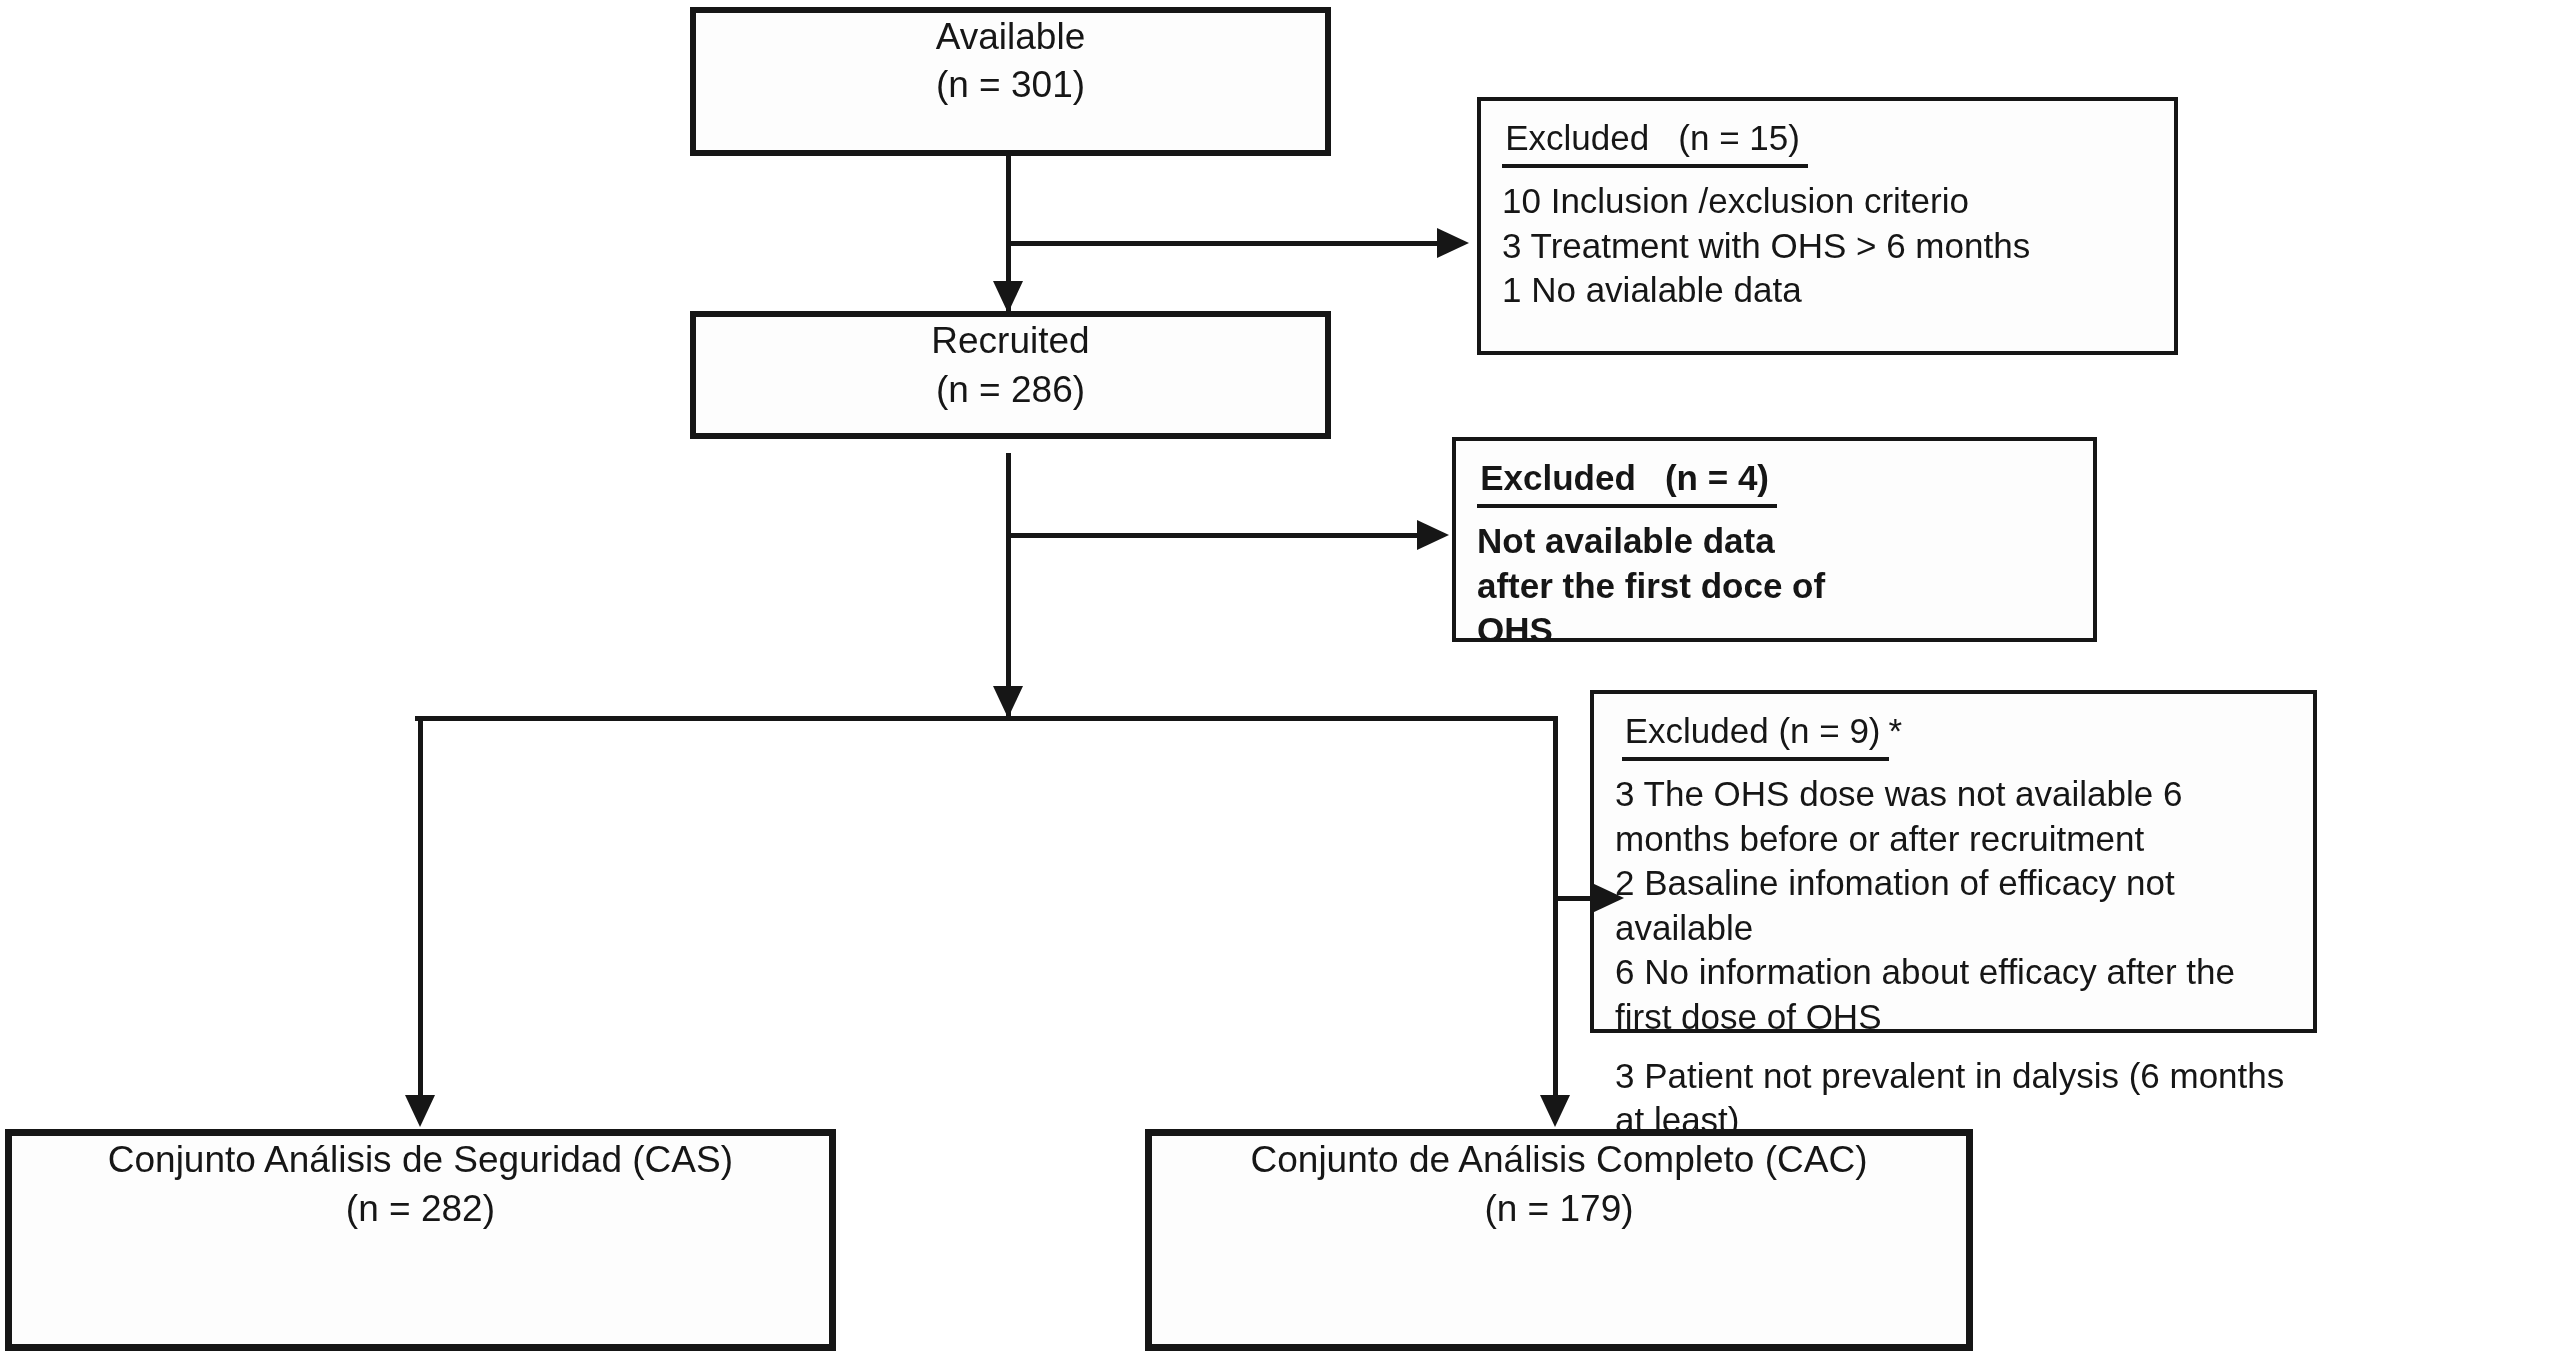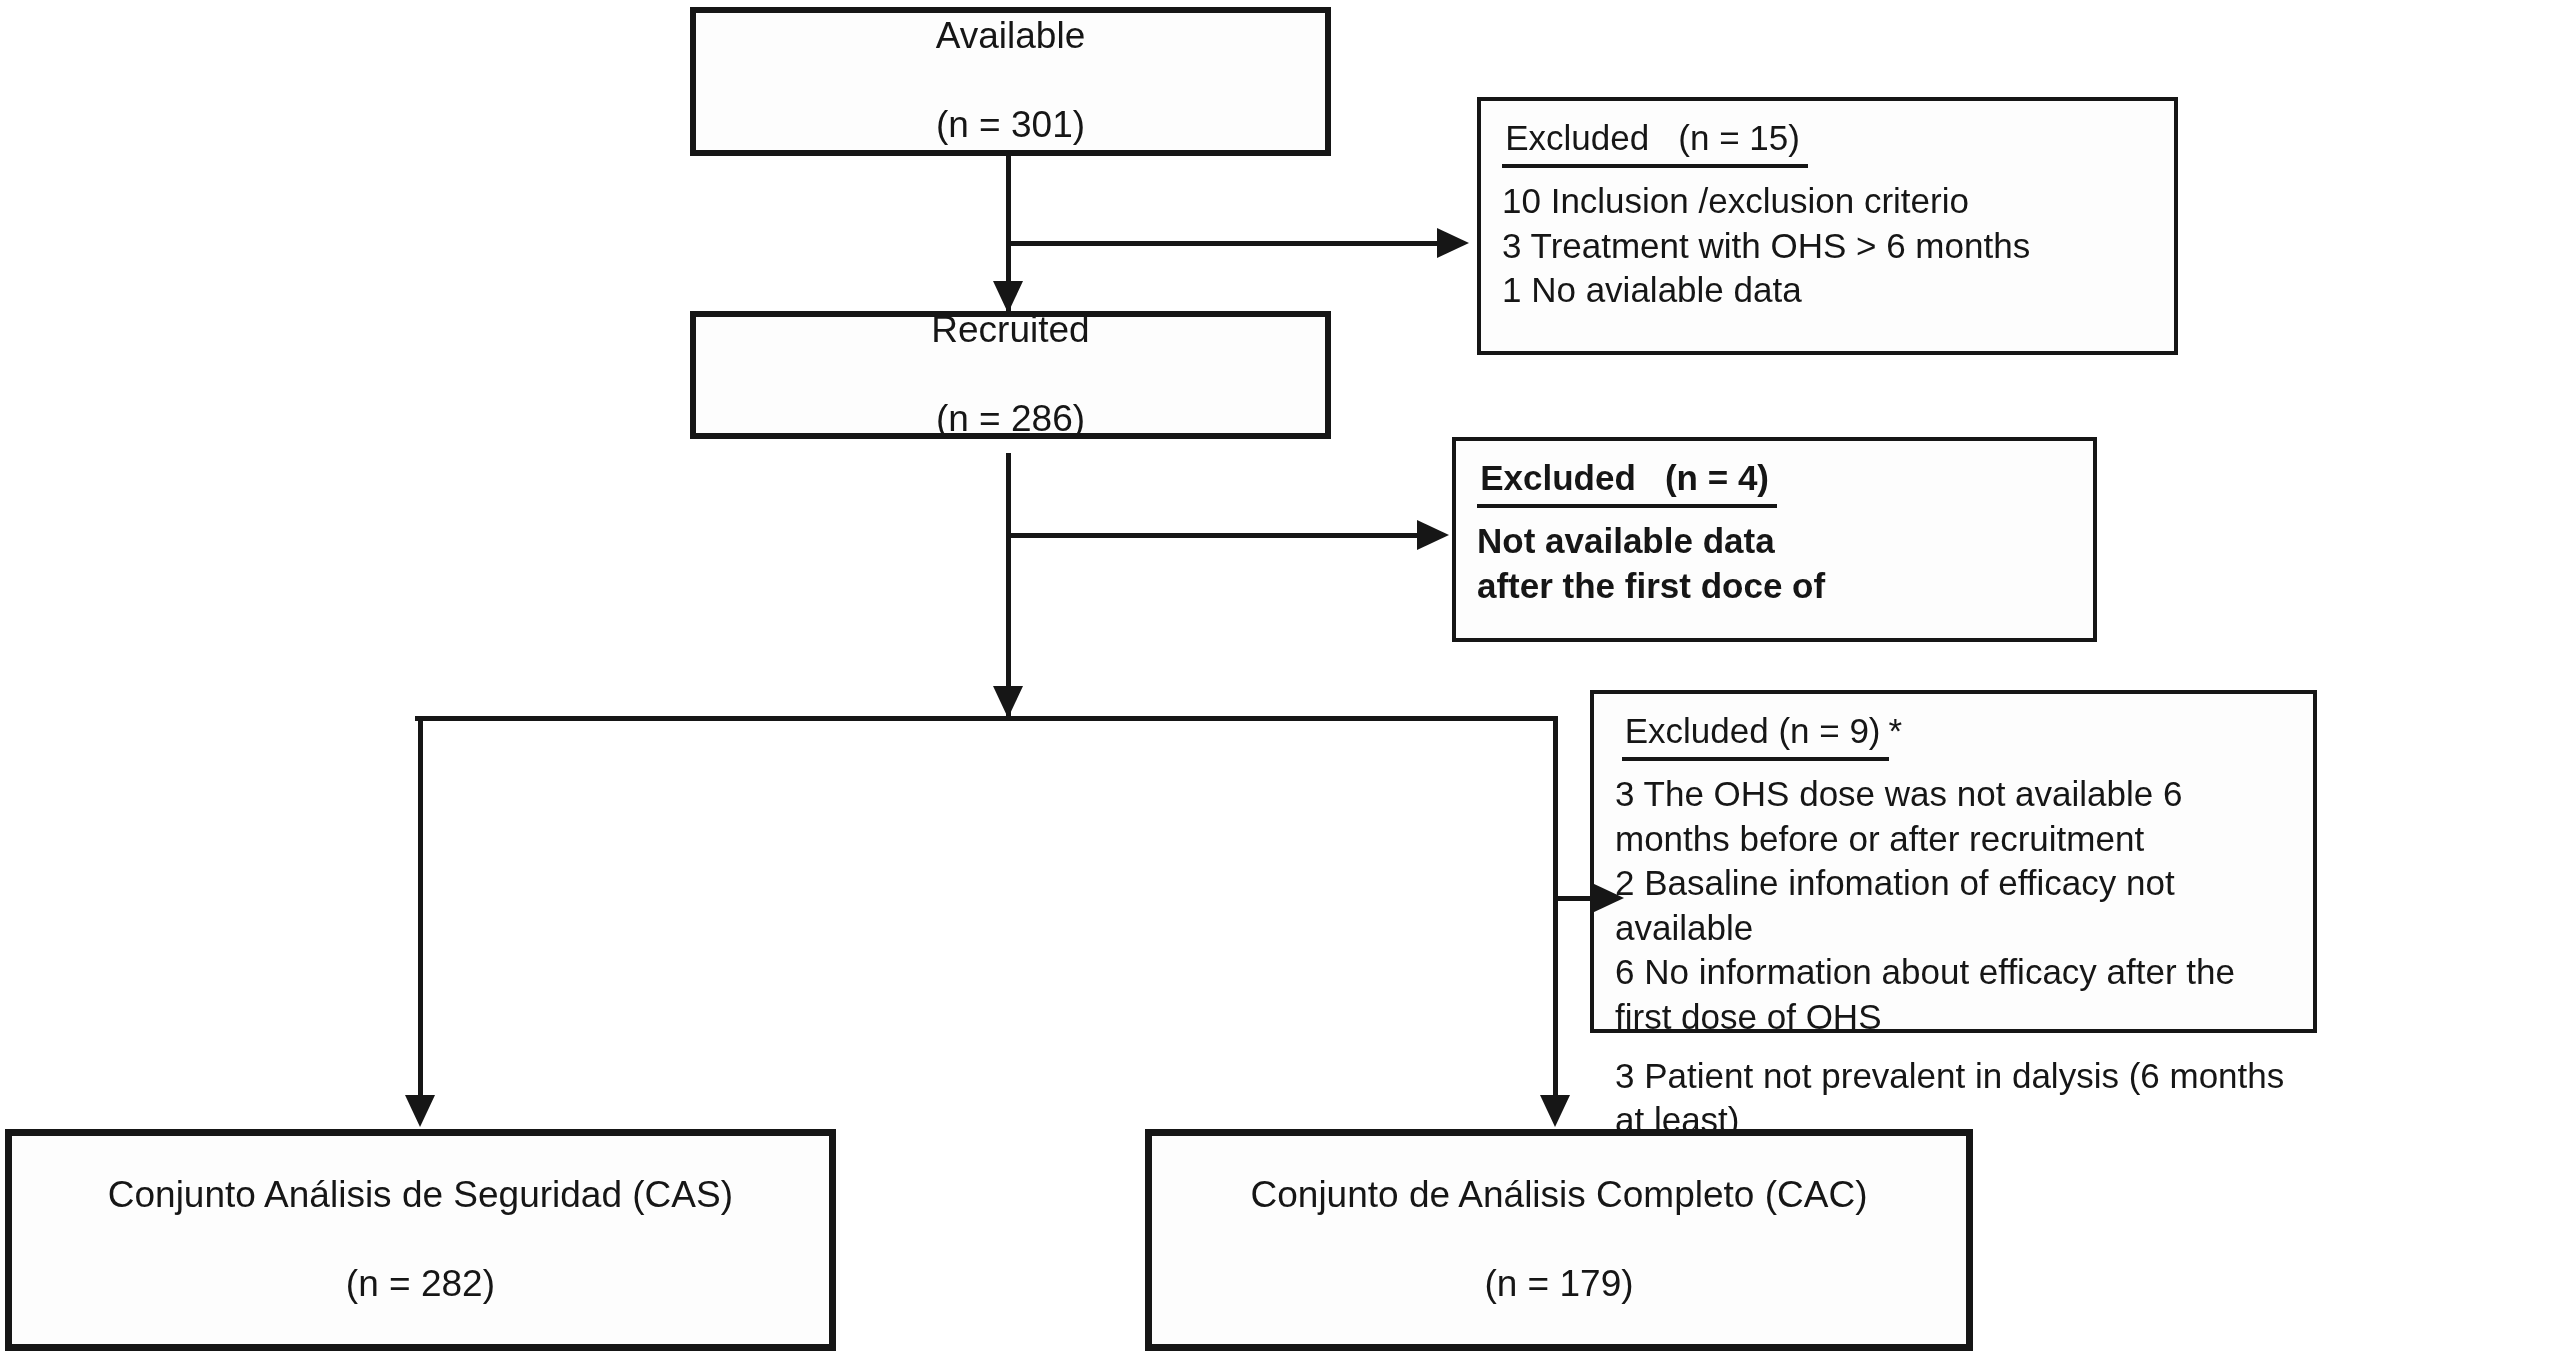--- a/index.html
+++ b/index.html
@@ -22,26 +22,25 @@
     background: #fdfdfd;
     border-style: solid;
     border-color: #161616;
   }
   .thick  { border-width: 6.5px; }
   .thin   { border-width: 4.9px; }
   .xthick { border-width: 7.3px; }
   .center-box {
     display: flex;
     flex-direction: column;
-    justify-content: center;
+    justify-content: flex-start;
     align-items: center;
     text-align: center;
     font-size: 37px;
     line-height: 1.32;
-    gap: 40px;
   }
   .excl {
     font-size: 35px;
     line-height: 1.27;
     padding: 13px 21px 8px 21px;
     box-sizing: border-box;
   }
   .excl .hdr-wrap { margin-bottom: 11.4px; }
   .excl .hdr {
     display: inline-block;
@@ -95,20 +94,21 @@
     <div>Recruited</div>
     <div>(n = 286)</div>
   </div>
 
   <div class="box thin excl" style="left:1452px; top:437px; width:645px; height:205px;font-weight:bold;">
     <div class="hdr-wrap">
       <span class="hdr">Excluded   (n = 4)</span><span class="hdr-suffix"></span>
     </div>
     <div class="item">Not available data</div>
     <div class="item">after the first doce of</div>
+    <div class="item">OHS</div>
   </div>
 
   <div class="box thin excl" style="left:1590px; top:690px; width:727px; height:343px;">
     <div class="hdr-wrap" style="padding-left:6.5px;">
       <span class="hdr">Excluded (n = 9)</span><span class="hdr-suffix">*</span>
     </div>
     <div class="item">3 The OHS dose was not available 6 months before or after recruitment</div>
     <div class="item">2 Basaline infomation of efficacy not available</div>
     <div class="item">6 No information about efficacy after the first dose of OHS</div>
     <div class="item gap-top">3 Patient not prevalent in dalysis (6 months at least)</div>

